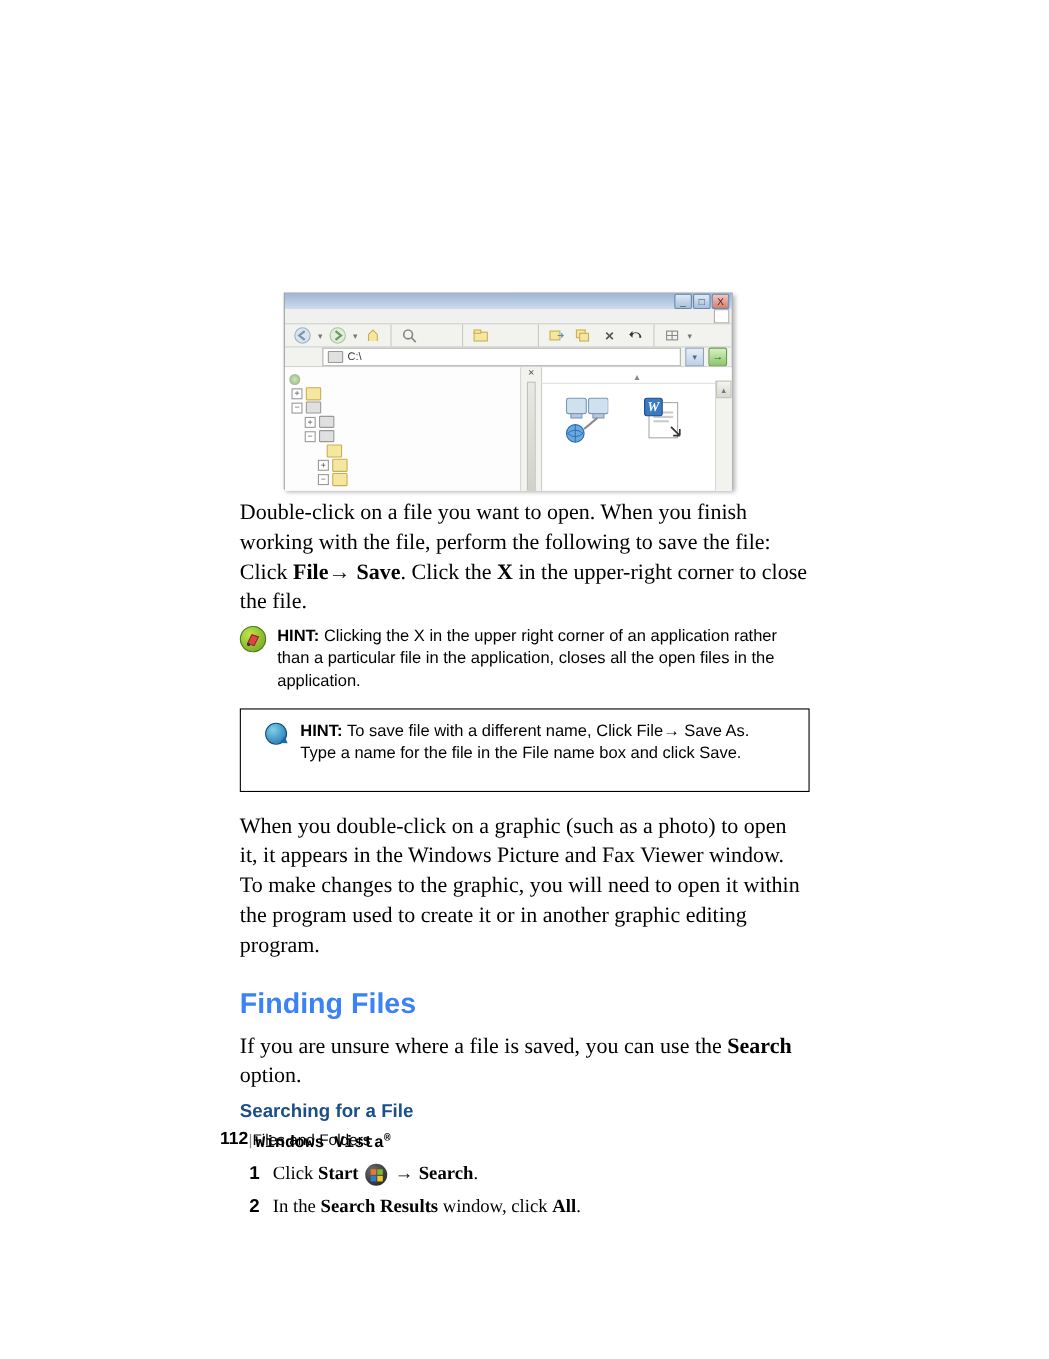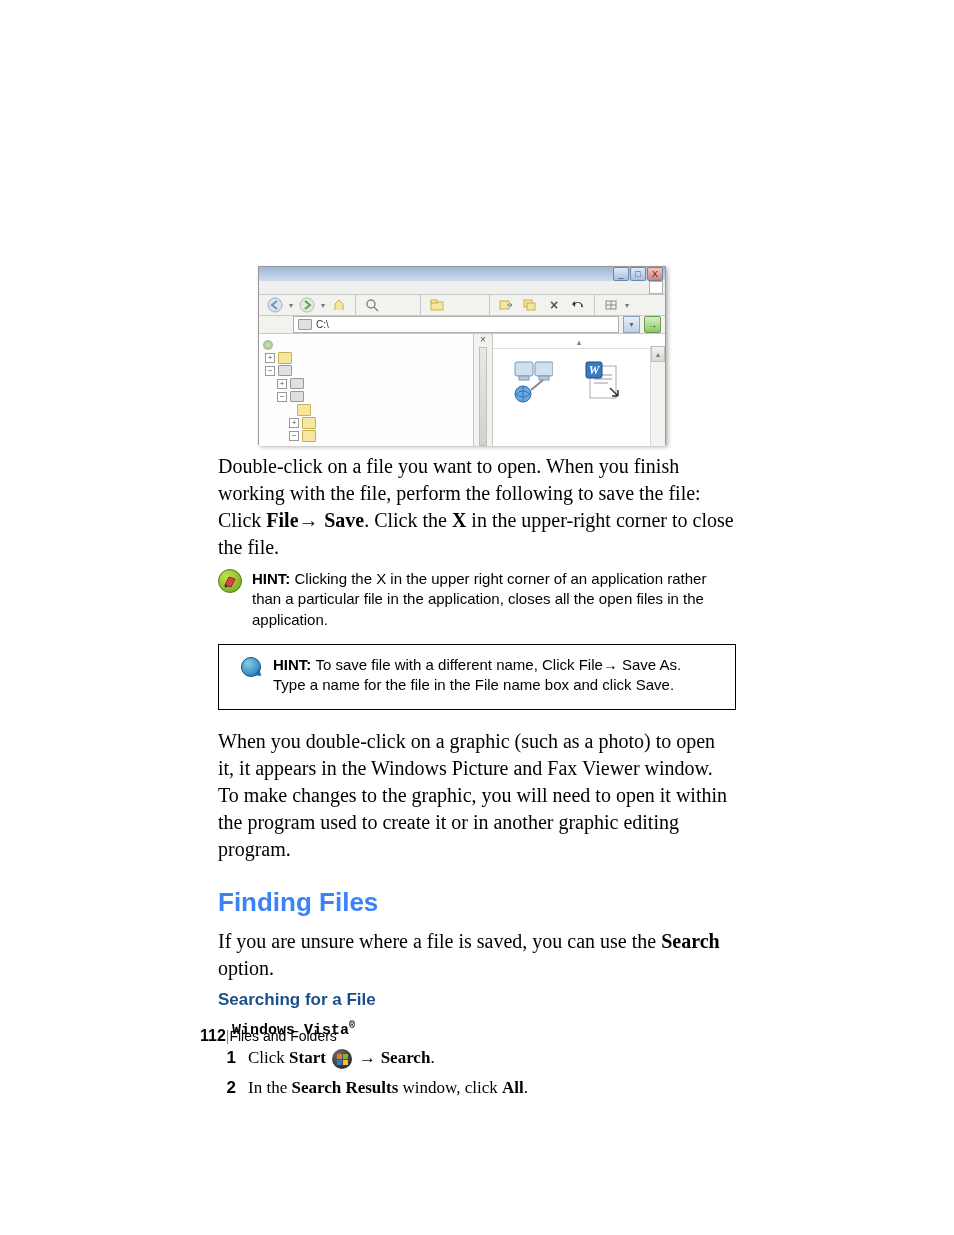--- a/index.html
+++ b/index.html
@@ -144,21 +144,21 @@
     background:radial-gradient(circle at 35% 30%, #bfe44a, #6aa020);
     border:1px solid #4a7a10;display:flex;align-items:center;justify-content:center;
   }
   .note-text {
     font-family: Arial, Helvetica, sans-serif; font-size:15px; line-height:1.35;
   }
   .note-text .lbl { font-weight:bold; }
 
   
   .hint-box {
-    border:1px solid #000; padding:10px 18px 14px 22px; margin:14px 0 18px 0;
+    border:1px solid #000; padding:10px 18px 24px 22px; margin:14px 0 18px 0;
     display:flex; gap:12px; align-items:flex-start;
   }
   .hint-icon {
     width:18px;height:18px;flex:0 0 18px;border-radius:50%;
     background:radial-gradient(circle at 35% 30%, #7fd0e8, #1a6aa8);
     border:1px solid #0a4a78; position:relative; margin-top:2px;
   }
   .hint-icon::after{
     content:""; position:absolute; right:-2px; bottom:-2px; width:0;height:0;
     border-left:6px solid #1a6aa8;border-top:4px solid transparent;border-bottom:4px solid transparent;

